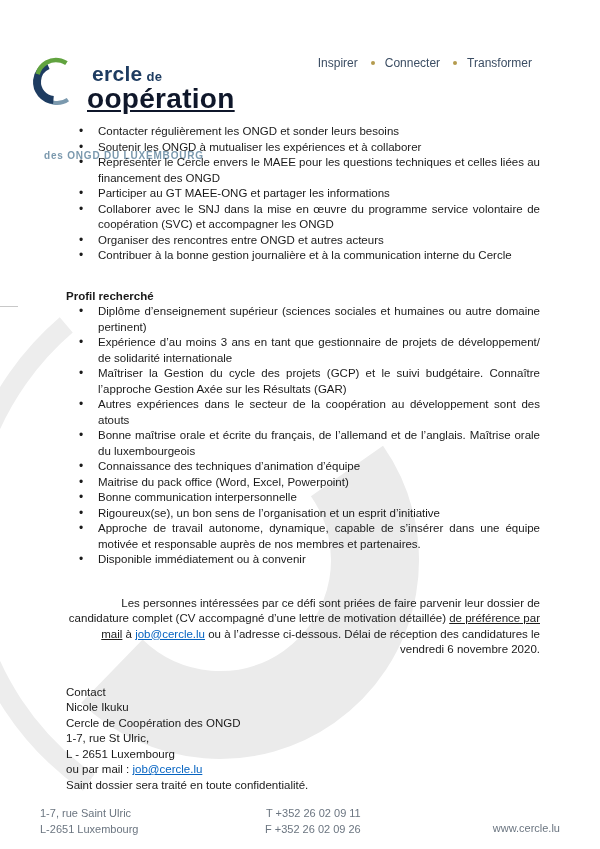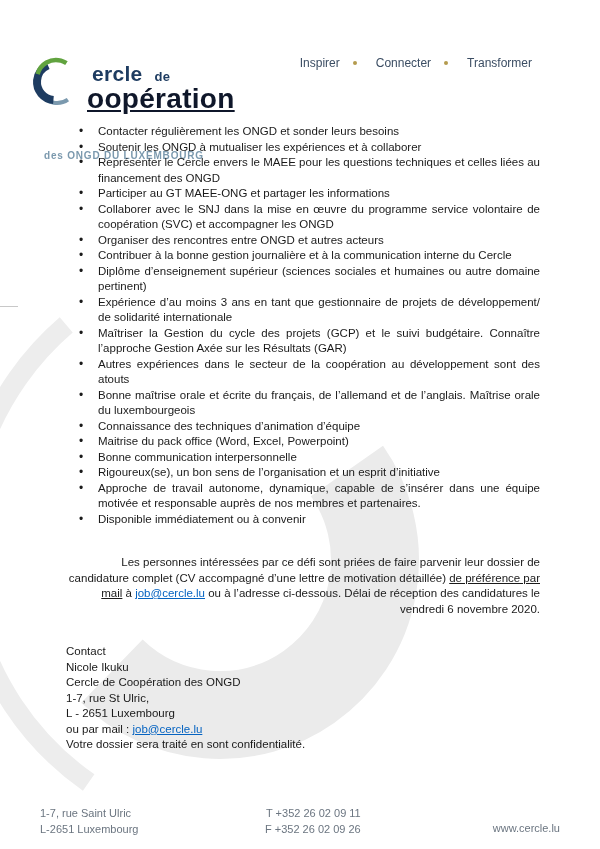--- a/index.html
+++ b/index.html
@@ -7,24 +7,24 @@
     position:relative;width:600px;height:849px;background:#fff;overflow:hidden;
     font-family:"Liberation Sans",sans-serif;color:#1a1a1a;
   }
   .watermark{position:absolute;inset:0;z-index:0;pointer-events:none;}
   .fold-mark{position:absolute;left:0;top:306px;width:18px;height:1px;background:#c8c8c8;z-index:1;}
 
   
   .logo{position:absolute;left:30px;top:52px;width:230px;height:72px;z-index:2;}
   .logo-c{position:absolute;left:0;top:4px;width:50px;height:50px;}
   .logo-l1{position:absolute;left:62px;top:10px;font-size:21px;font-weight:bold;color:#1e3c61;letter-spacing:.3px;white-space:nowrap;}
-  .logo-l1 .small{font-size:13px;font-weight:bold;margin-left:12px;}
+  .logo-l1 .small{font-size:13px;font-weight:bold;margin-left:4px;}
   .logo-l2{position:absolute;left:57px;top:31px;font-size:28px;font-weight:bold;color:#0f172a;letter-spacing:.3px;white-space:nowrap;text-decoration:underline;}
   .logo-l3{position:absolute;left:14px;top:54px;font-size:10px;font-weight:bold;color:#7b99ae;letter-spacing:.8px;white-space:nowrap;margin-top:44px;}
-  .tagline{position:absolute;right:68px;top:56px;display:flex;align-items:center;gap:19px;
+  .tagline{position:absolute;right:68px;top:56px;display:flex;align-items:center;gap:10px;
     font-size:12px;color:#3b4d63;z-index:2;}
   .tag-item{display:flex;align-items:center;gap:13px;}
   .tag-dot{width:4px;height:4px;border-radius:50%;background:#b49b4e;display:inline-block;}
   .tag-item:last-child .tag-dot{display:none;}
 
   
   .main{position:absolute;left:66px;top:124px;width:474px;z-index:2;font-size:11.5px;line-height:15.5px;}
   ul.bullets{list-style:none;margin:0;padding:0;text-align:justify;}
   ul.bullets li{position:relative;padding-left:32px;margin:0;}
   ul.bullets li::before{content:"\2022";position:absolute;left:13px;top:0;font-size:12px;color:#1a1a1a;}
@@ -95,20 +95,21 @@
 
         <li><span>Participer au GT MAEE-ONG et partager les informations</span></li>
 
         <li><span>Collaborer avec le SNJ dans la mise en œuvre du programme service volontaire de coopération (SVC) et accompagner les ONGD</span></li>
 
         <li><span>Organiser des rencontres entre ONGD et autres acteurs</span></li>
 
         <li><span>Contribuer à la bonne gestion journalière et à la communication interne du Cercle</span></li>
       </ul>
 
+    <h3 class="section-heading">Profil recherché</h3>
 
     <ul class="bullets">
 
         <li><span>Diplôme d’enseignement supérieur (sciences sociales et humaines ou autre domaine pertinent)</span></li>
 
         <li><span>Expérience d’au moins 3 ans en tant que gestionnaire de projets de développement/ de solidarité internationale</span></li>
 
         <li><span>Maîtriser la Gestion du cycle des projets (GCP) et le suivi budgétaire. Connaître l’approche Gestion Axée sur les Résultats (GAR)</span></li>
 
         <li><span>Autres expériences dans le secteur de la coopération au développement sont des atouts</span></li>
@@ -130,21 +131,21 @@
 
     <p class="apply"><span>Les personnes intéressées par ce défi sont priées de faire parvenir leur dossier de candidature complet (CV accompagné d’une lettre de motivation détaillée) </span><span class="u">de préférence par mail</span><span> à </span><a class="link">job@cercle.lu</a><span> ou à l’adresse ci-dessous. Délai de réception des candidatures le vendredi 6 novembre 2020.</span></p>
 
     <div class="contact">
       <div>Contact</div>
       <div>Nicole Ikuku</div>
       <div>Cercle de Coopération des ONGD</div>
       <div>1-7, rue St Ulric,</div>
       <div>L - 2651 Luxembourg</div>
       <div><span>ou par mail : </span><a class="link">job@cercle.lu</a></div>
-      <div>Votre dossier sera traité en sont confidentialité.</div>
+      <div>Saint dossier sera traité en toute confidentialité.</div>
     </div>
   </div>
 
   <div class="footer">
     <div class="footer-address">
       <div>1-7, rue Saint Ulric</div>
       <div>L-2651 Luxembourg</div>
     </div>
     <div class="footer-phones">
       <div>T +352 26 02 09 11</div>

